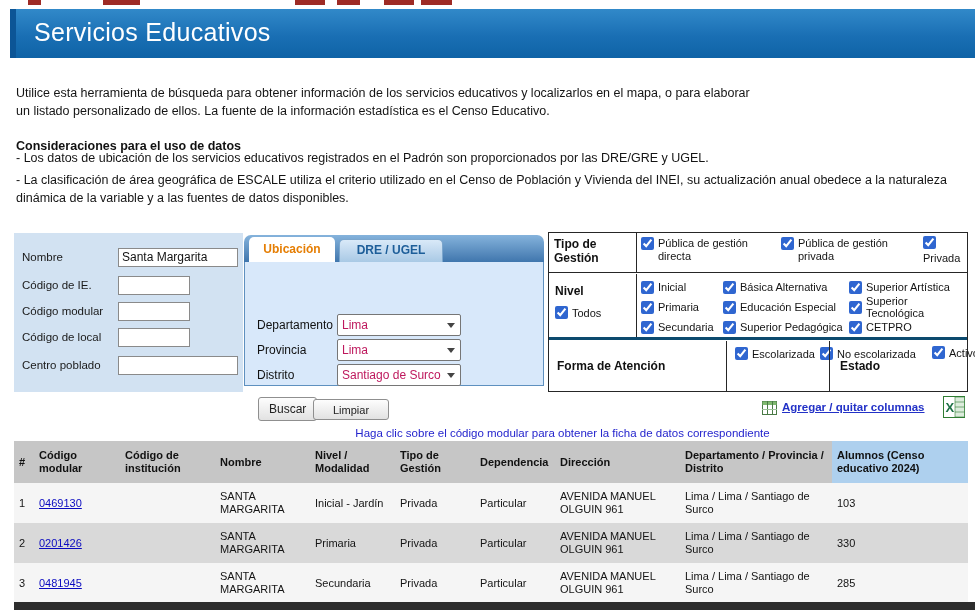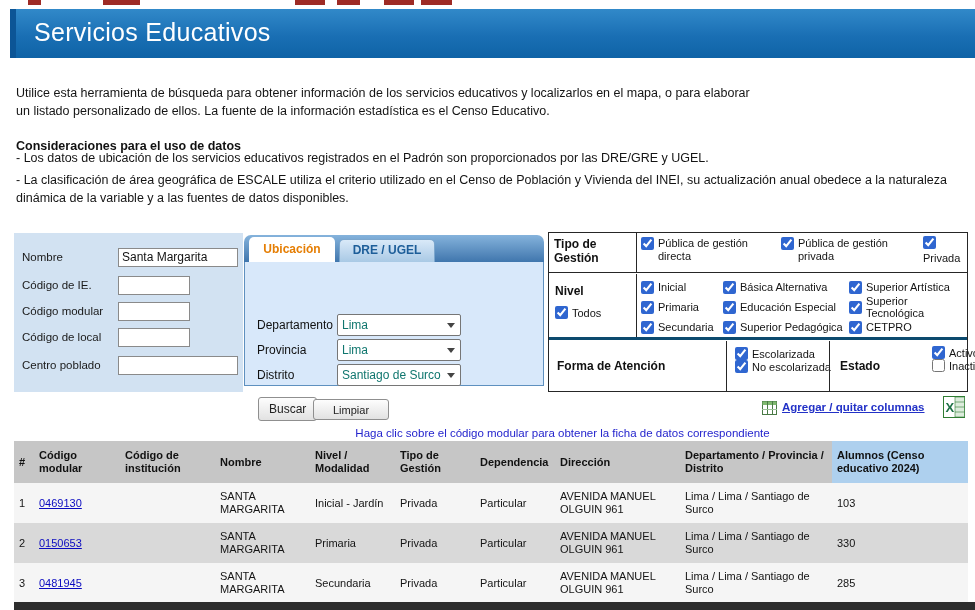--- a/index.html
+++ b/index.html
@@ -30,29 +30,29 @@
                  font-size:12px; padding:0 3px; font-family:inherit; color:#111; }
   .f-row input.wide { width:120px; }
   .f-row input.narrow { width:72px; }
 
   
   .tab-panel { position:absolute; left:244px; top:235px; width:300px; height:151px; }
   .tabbar { position:absolute; left:0; top:0; right:0; height:27px; border-radius:7px 7px 0 0;
             background:linear-gradient(180deg,#85b3dc,#4076ad); }
   .tab { position:absolute; text-align:center; font-size:12px; font-weight:bold; border-radius:5px 5px 0 0; cursor:pointer; }
   .tab.active { left:5px; top:2px; width:86px; height:25px; line-height:25px; background:#fff; color:#e57e04; }
-  .tab.inactive { left:95px; top:4px; width:96px; height:23px; line-height:21px;
+  .tab.inactive { left:95px; top:4px; width:104px; height:23px; line-height:21px;
                   background:linear-gradient(180deg,#d9e9f8,#a9c9e5); color:#1d5e99; border:1px solid #7ba6cd; border-bottom:none; }
   .tab-content { position:absolute; left:0; top:27px; right:0; bottom:0; background:#d8e8fa;
                  border:1px solid #5e90bf; border-top:none; }
   .sel-row { position:absolute; left:12px; right:8px; height:22px; }
   .sel-row .sl { font-size:12px; line-height:22px; color:#111; }
   .fselect { position:absolute; left:80px; top:0; width:124px; height:22px; background:#fff;
              border:1px solid #767676; border-radius:2px; display:flex; align-items:center;
-             justify-content:space-between; padding:0 5px 0 4px; font-size:12px; cursor:pointer; color:#0f766e; }
+             justify-content:space-between; padding:0 5px 0 4px; font-size:12px; cursor:pointer; color:#be185d; }
   .arrow { width:0; height:0; border-left:4px solid transparent; border-right:4px solid transparent; border-top:5px solid #444; }
 
   
   .filters { position:absolute; left:548px; top:232px; width:420px; height:160px; border:1px solid #262626; background:#fff; }
   .frow { position:absolute; left:0; right:0; }
   .frowA { top:0; height:40px; border-bottom:1px solid #262626; }
   .frowB { top:41px; height:66px; border-bottom:3px solid #0c4a6e; }
   .frowC { top:108px; bottom:0; }
   .labcell { position:absolute; left:0; top:0; bottom:0; border-right:1px solid #262626; }
   .labA { width:88px; padding:4px 5px; font-size:12px; font-weight:bold; line-height:14px; }
@@ -64,21 +64,21 @@
   .gA { position:absolute; top:4px; align-items:flex-start; }
   .two span { display:block; line-height:13px; }
   .stack { position:absolute; top:3px; flex-direction:column; align-items:flex-start; gap:3px; }
   .nivlab { position:absolute; left:6px; top:10px; }
   .todos { position:absolute; left:6px; top:32px; }
   .ncol { position:absolute; top:3px; }
   .ncol .chk { height:20px; }
   .falab { position:absolute; left:8px; top:18px; }
   .estadocell { position:absolute; left:280px; top:0; bottom:0; right:0; border-left:1px solid #262626; }
   .eslab { position:absolute; left:10px; top:18px; }
-  .vstack { position:absolute; display:flex; flex-direction:column; }
+  .vstack { position:absolute; display:flex; flex-direction:row; gap:5px; }
 
   
   .total-box { position:absolute; left:14px; top:396px; width:230px; height:27px; background:#cfe0f1;
                font-size:12px; text-align:center; line-height:27px; color:#111; }
   .btn { position:absolute; height:24px; background:linear-gradient(#fdfdfd,#e2e2e2); border:1px solid #8f8f8f;
          border-radius:3px; font-size:12px; font-family:inherit; color:#222; cursor:pointer; padding:0 10px; }
   .btn-limpiar { height:21px; font-size:11px; padding:0 19px; }
   .col-icon { position:absolute; left:762px; top:401px; width:15px; height:14px; cursor:pointer; }
   .col-link { position:absolute; left:782px; top:401px; font-size:11.5px; font-weight:bold; color:#2231c7;
               text-decoration:underline; cursor:pointer; }
@@ -347,21 +347,21 @@
         <td>SANTA MARGARITA</td>
         <td>Inicial - Jardín</td>
         <td>Privada</td>
         <td>Particular</td>
         <td>AVENIDA MANUEL OLGUIN 961</td>
         <td>Lima / Lima / Santiago de Surco</td>
         <td>103</td>
       </tr>
       <tr class="dark">
         <td>2</td>
-        <td><a class="code-link">0150653</a></td>
+        <td><a class="code-link">0201426</a></td>
         <td></td>
         <td>SANTA MARGARITA</td>
         <td>Primaria</td>
         <td>Privada</td>
         <td>Particular</td>
         <td>AVENIDA MANUEL OLGUIN 961</td>
         <td>Lima / Lima / Santiago de Surco</td>
         <td>330</td>
       </tr>
       <tr class="light">

